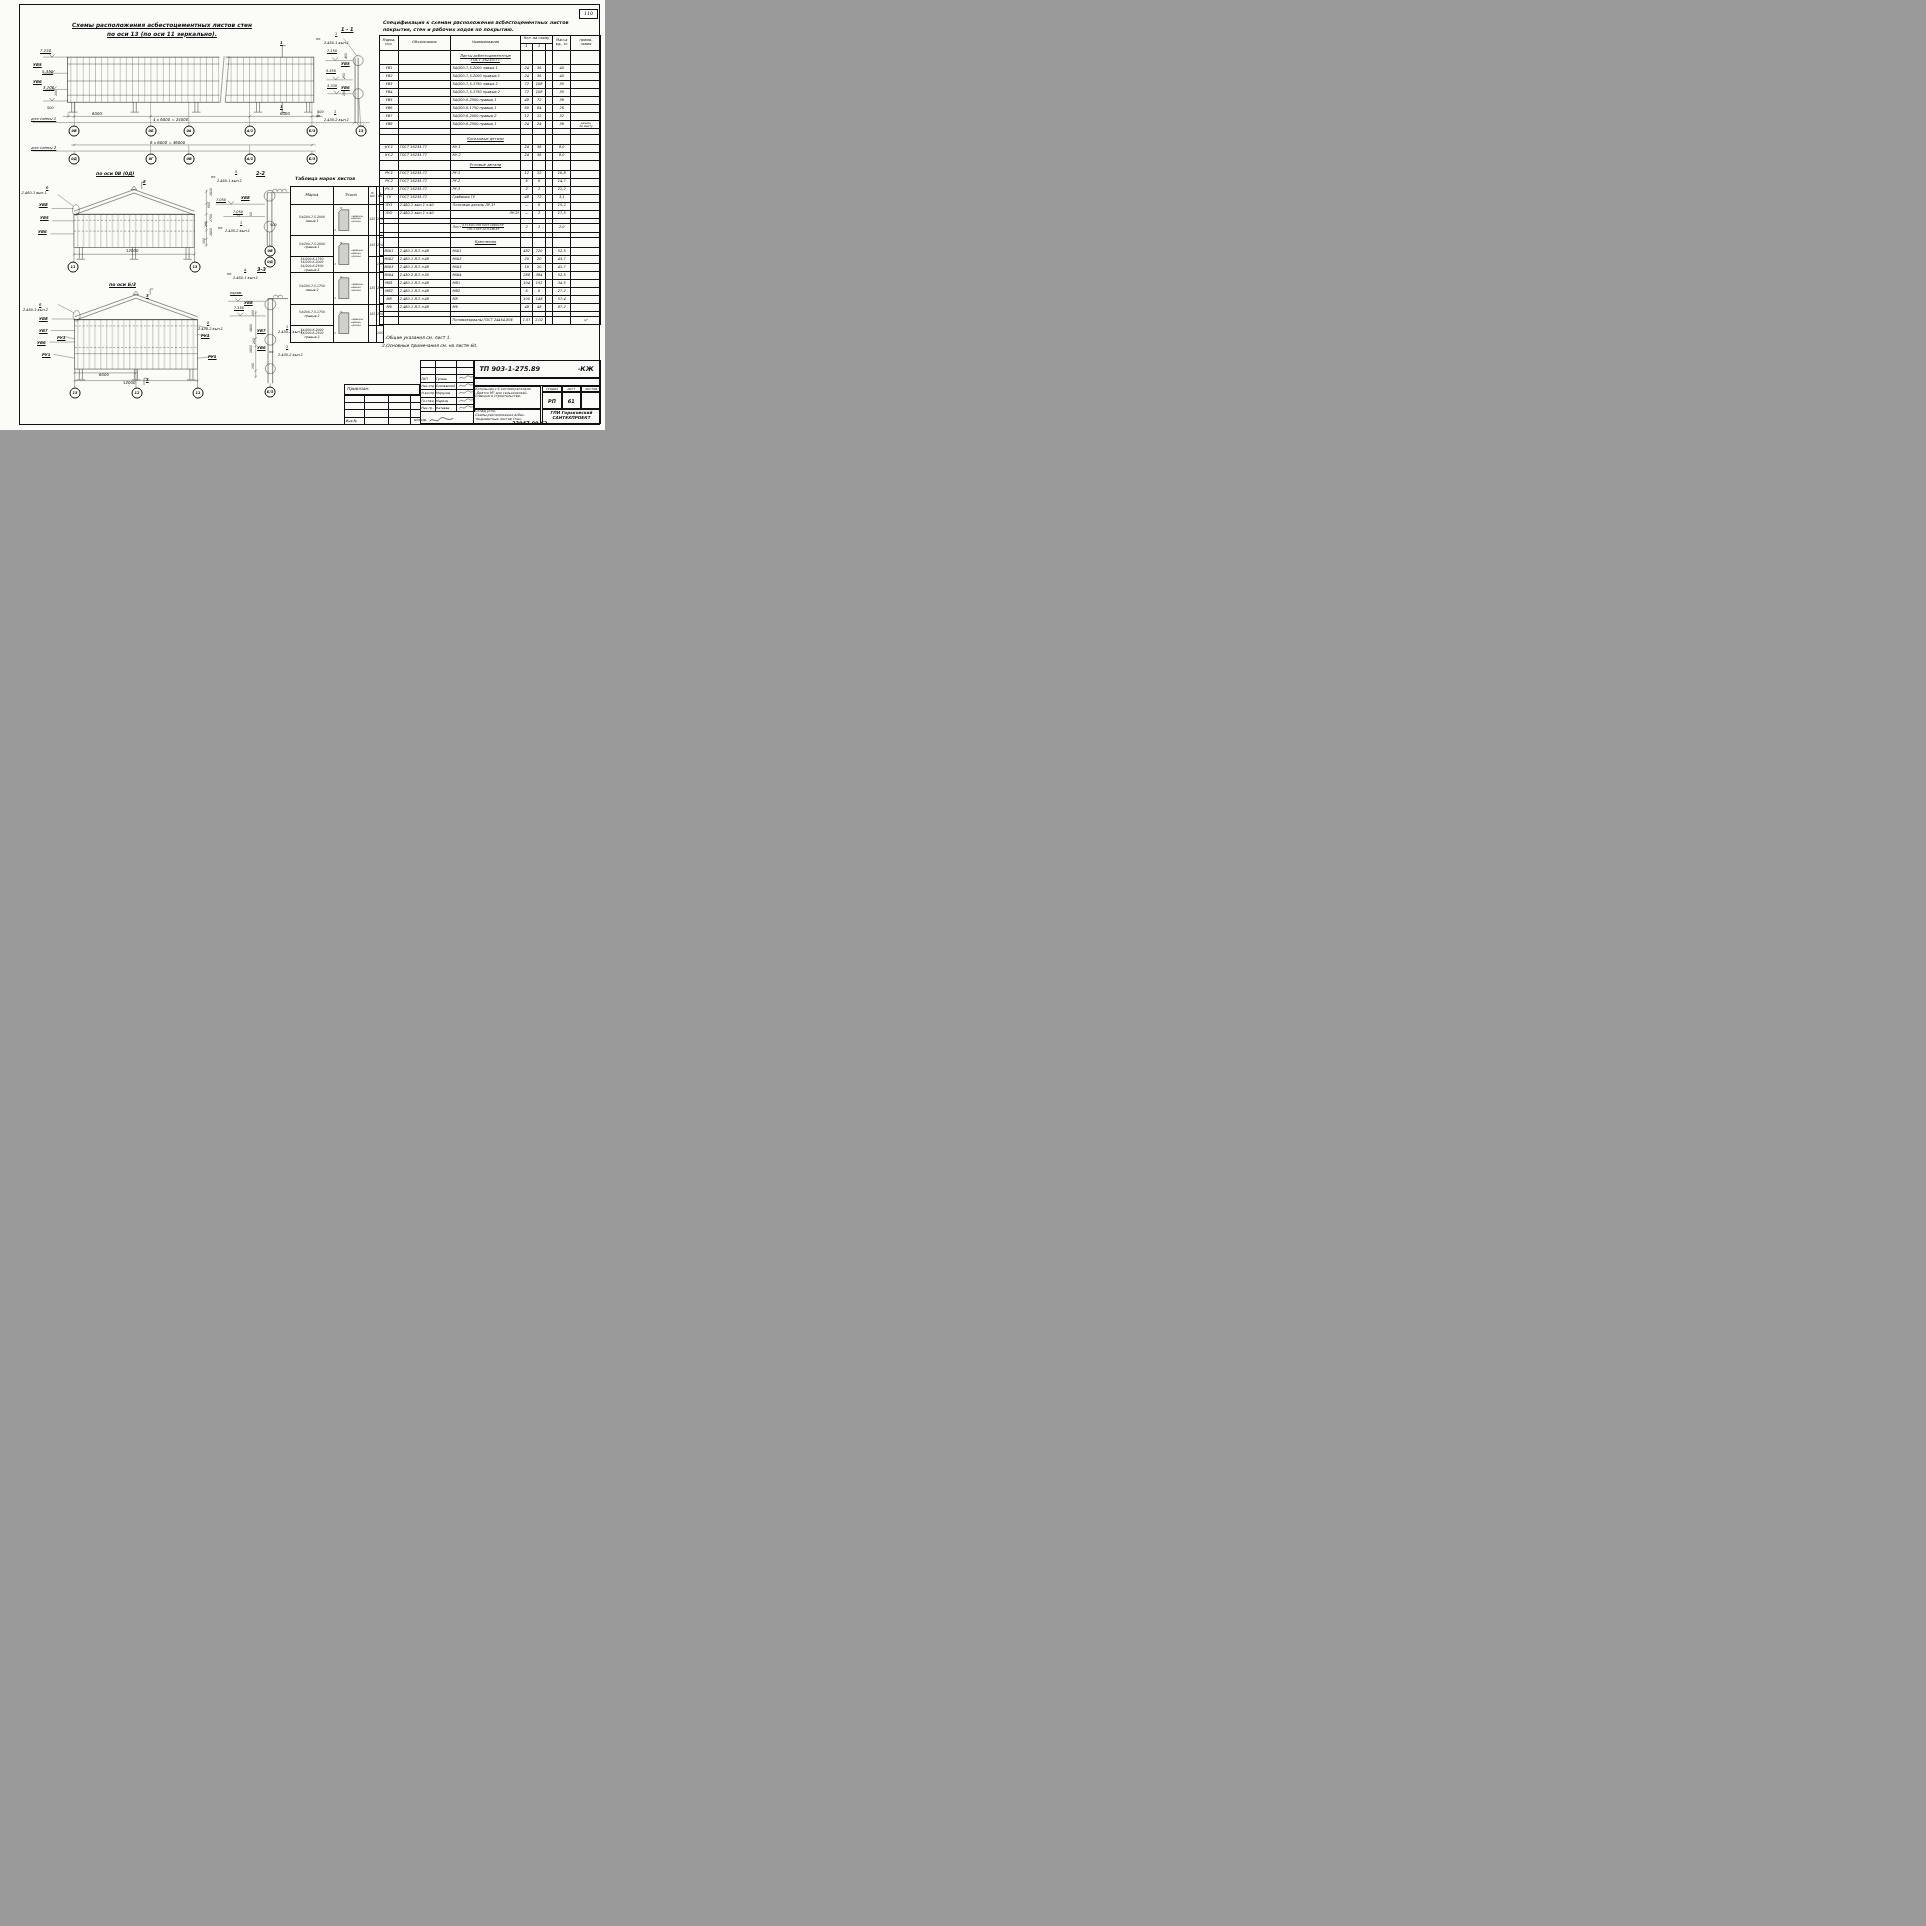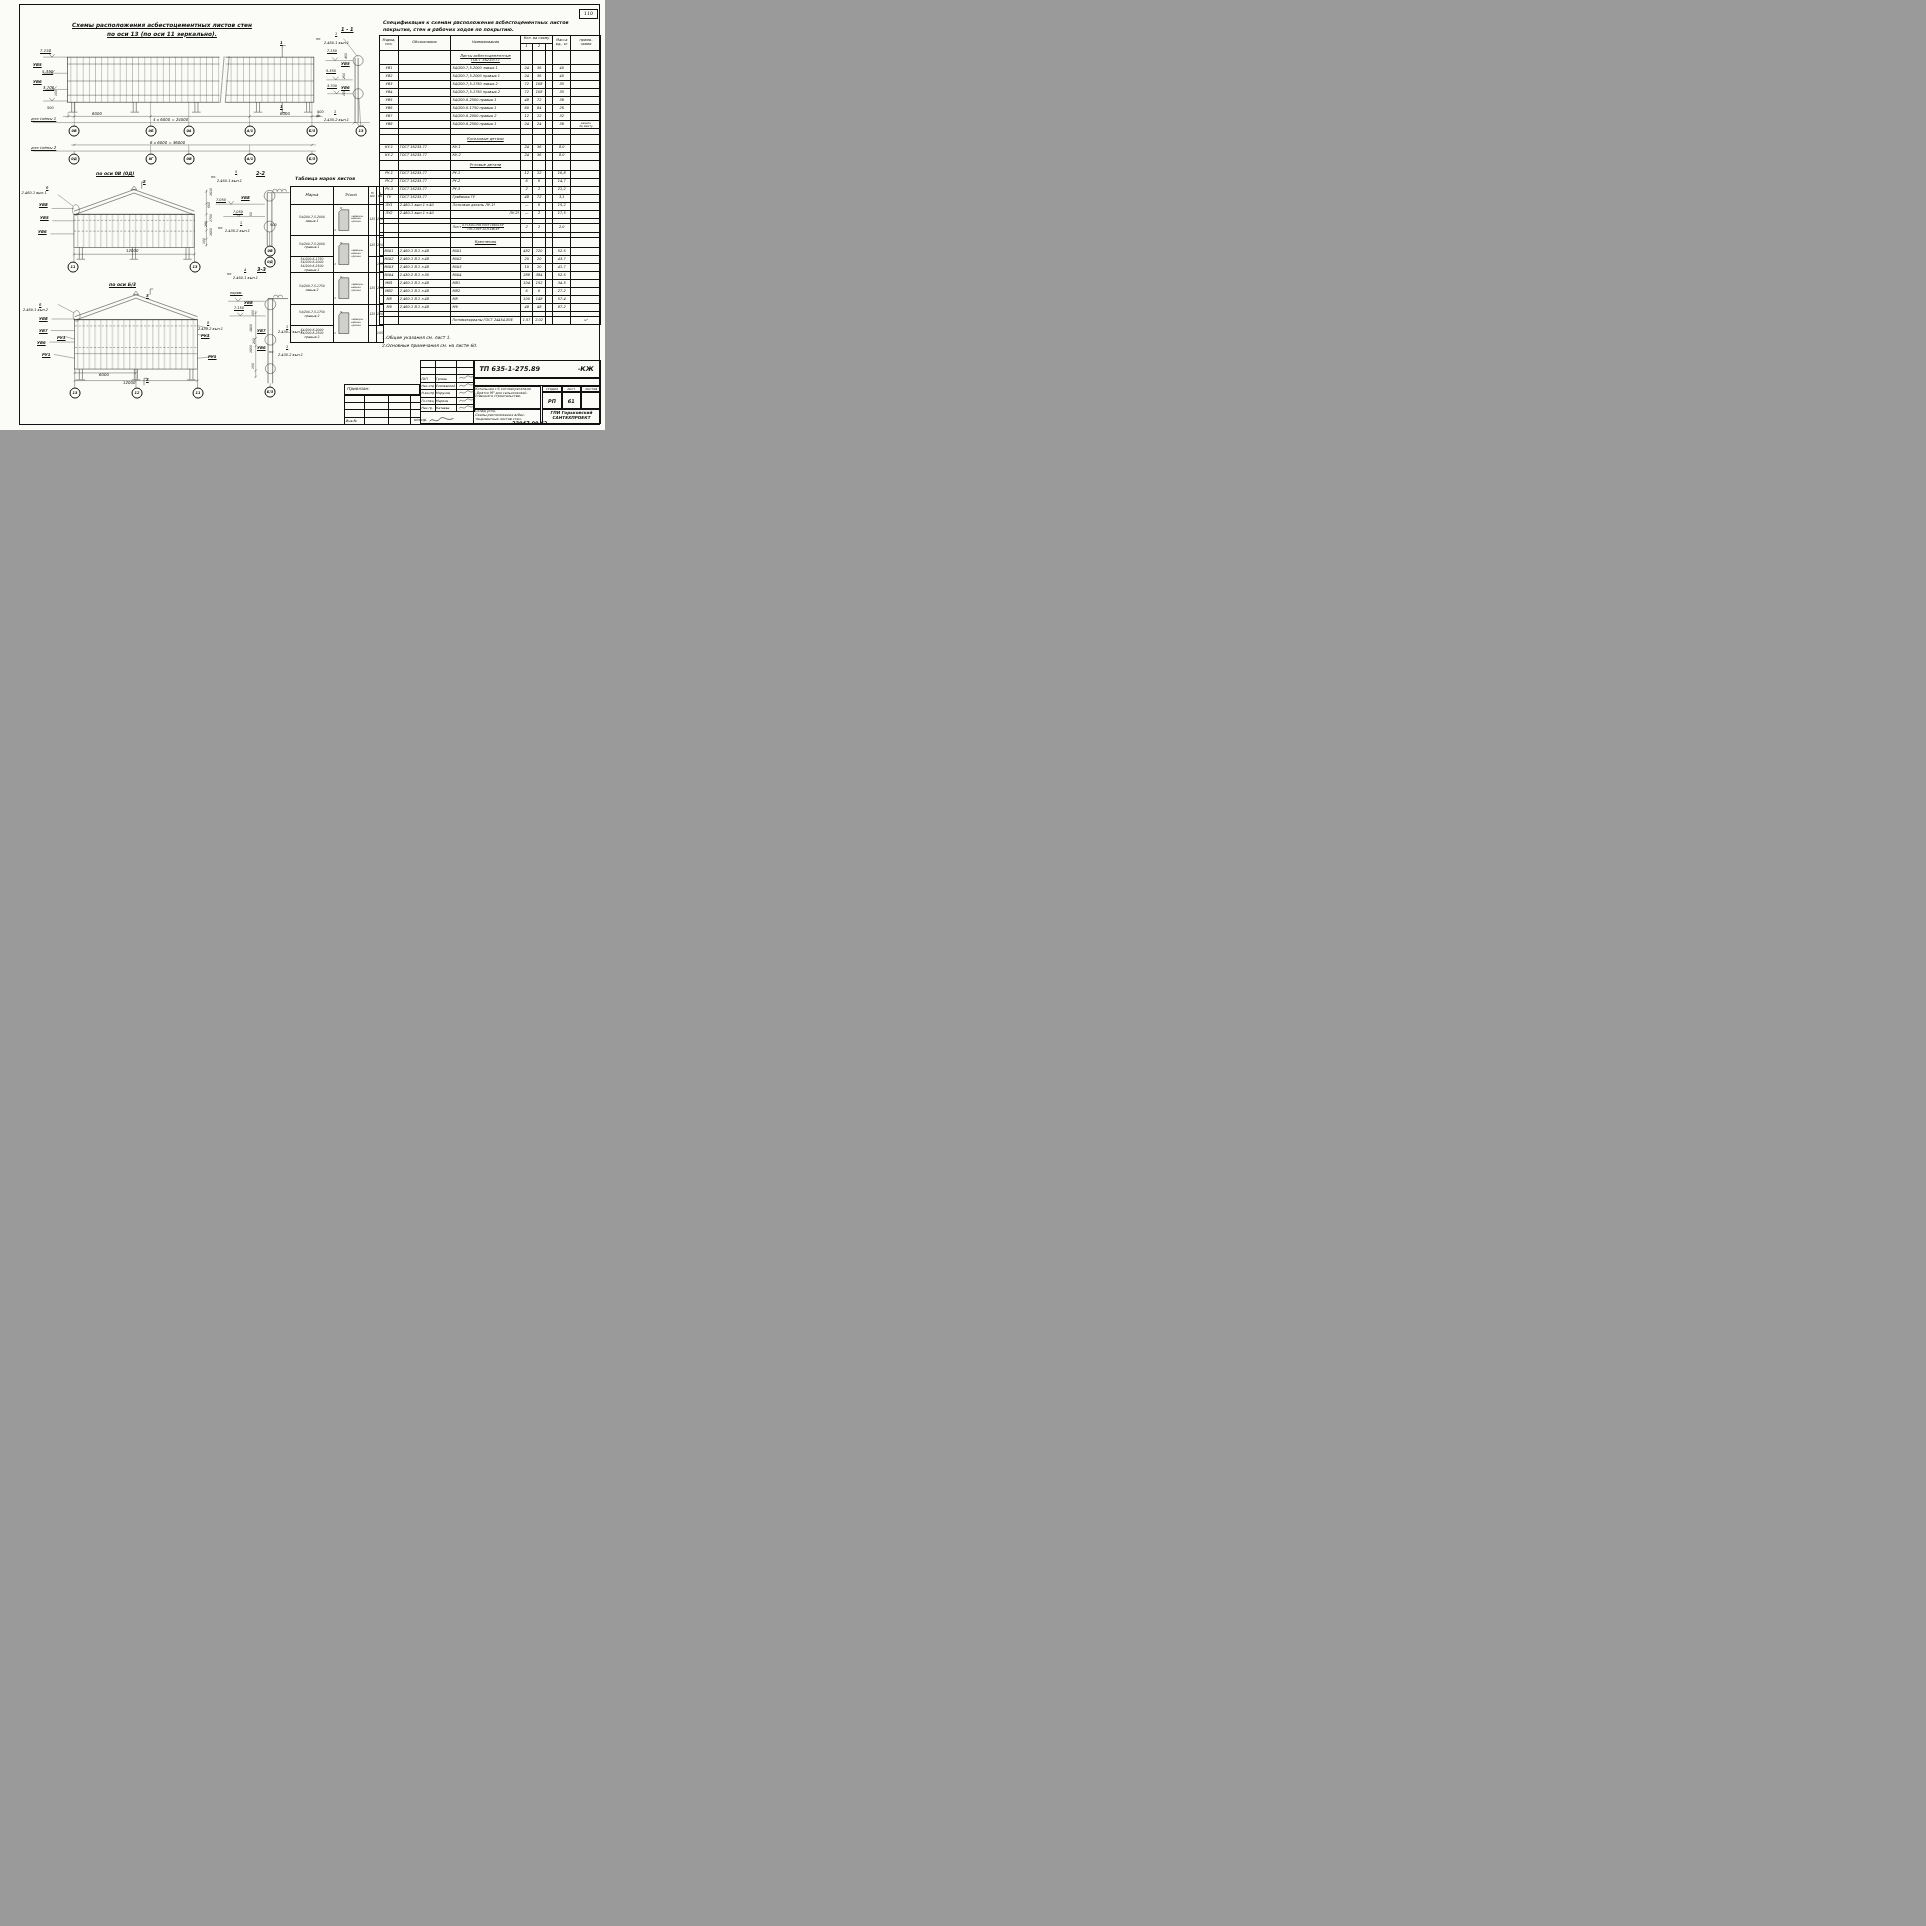--- a/index.html
+++ b/index.html
@@ -761,21 +761,21 @@
   </table>
 
   <div class="notes hw" id="notes">
       <div>1.Общие указания см. лист 1.</div>
       <div>2.Основные примечания см. на листе 60.</div>
     </div>
 
   <div class="tb-box" style="left:420px;top:360px;width:181px;height:64px"></div>
 
   <div class="tb-cell" style="left:473px;top:360px;width:127px;height:18px;display:flex;align-items:center;justify-content:space-between;padding:0 5.4px">
-    <span class="tb-text" style="font-size:6.5px;font-weight:bold">ТП 635-1-275.89</span>
+    <span class="tb-text" style="font-size:6.5px;font-weight:bold">ТП 903-1-275.89</span>
     <span class="tb-text" style="font-size:6.5px;font-weight:bold">-КЖ</span>
   </div>
   <div class="tb-cell" style="left:473px;top:378px;width:127px;height:7.7px"></div>
   <div class="tb-cell abs tb-text" style="left:473px;top:386px;width:68px;height:23px;font-size:3.3px;padding:0.8px 1.2px">Котельная с 6 котлоагрегатами
 „Братск М" для сельскохозяй-
 ственного строительства.</div>
   <div class="stage-grid">
     <div class="hd" style="left:0;width:20px">стадия</div>
     <div class="hd" style="left:20px;width:18.5px">лист</div>
     <div class="hd" style="left:39px;width:20.4px">листов</div>

